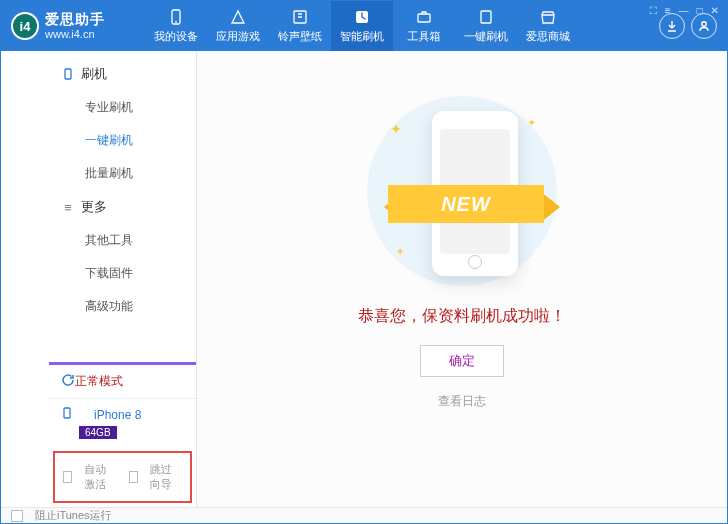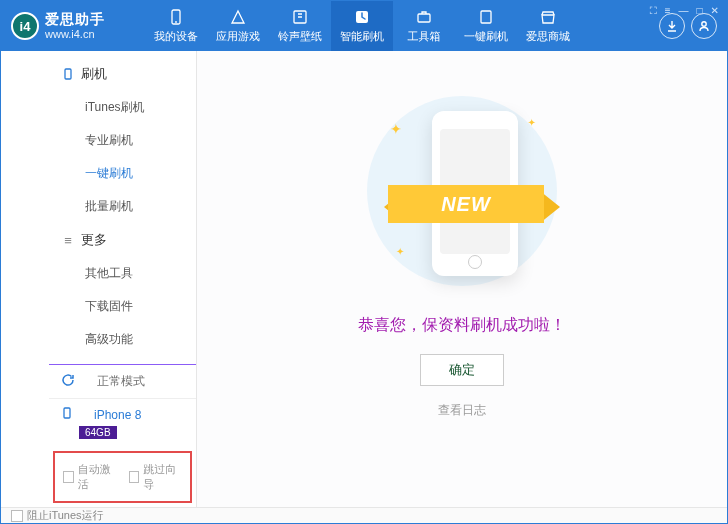--- a/index.html
+++ b/index.html
@@ -28,48 +28,48 @@
   
   
   .sidebar { width: 148px; border-right: 1px solid #e6e6e6; display: flex; flex-direction: column; background: #fff; }
   .side-scroll { flex: 1; overflow: hidden; padding-top: 6px; }
   .side-group-h { display: flex; align-items: center; gap: 6px; padding: 8px 12px; color: #333; font-size: 13px; }
   .side-group-h .gicon { width: 14px; height: 14px; display:flex; align-items:center; justify-content:center; color:#2b7cd6; }
   .side-list { }
   .side-item { padding: 8px 10px 8px 36px; font-size: 12px; color: #555; cursor: pointer; }
   .side-item.active { color: #2b7cd6; }
   
-  .side-status { border-top: 1px solid #8b5cf6; padding: 8px 12px; display:flex; align-items:center; gap:22px; font-size:12px; color:#737373; }
+  .side-status { border-top: 3px solid #8b5cf6; padding: 8px 12px; display:flex; align-items:center; gap:0; font-size:12px; color:#b91c1c; }
   .side-device { border-top: 1px solid #eee; padding: 8px 12px; }
   .side-device .dline { display:flex; align-items:center; gap:21px; color:#2b7cd6; font-size:12px; }
   .badge { display:inline-block; background:#4c1d95; color:#fff; font-size:10px; padding:1px 6px; border-radius:0; margin-top:4px; margin-left:18px;}
   
   .side-checks { border-top:1px solid #eee; padding:9px 8px; display:flex; gap:12px; border:2px solid #e34b4b; margin:4px; }
-  .chk { display:flex; align-items:center; gap:4px; color:#999; font-size:11px; cursor:pointer;}
+  .chk { display:flex; align-items:center; gap:12px; color:#999; font-size:11px; cursor:pointer;}
   .chk-box { width:12px; height:12px; border:1px solid #bbb; background:#fff; }
   
   
   .main { flex:1; display:flex; flex-direction:column; align-items:center; background:#fcfcfd; position:relative; }
   .illus { margin-top:40px; width:200px; height:200px; position:relative; }
   .illus-circle { width:190px; height:190px; border-radius:50%; background:#e9f4fb; position:absolute; left:5px; top:5px; }
   .illus-phone { position:absolute; left:70px; top:20px; width:86px; height:165px; background:#fff; border-radius:12px; box-shadow:0 6px 18px rgba(0,0,0,0.12); }
   .illus-phone::before { content:""; position:absolute; left:8px; top:18px; right:8px; bottom:22px; background:#f3f3f3; border-radius:4px; }
   .illus-phone::after { content:""; position:absolute; left:50%; bottom:7px; transform:translateX(-50%); width:12px; height:12px; border:1px solid #ccc; border-radius:50%; }
   .ribbon { position:absolute; left:20px; top:88px; width:180px; height:52px; }
   .ribbon-body { position:absolute; left:6px; right:18px; top:6px; height:38px; background:#ffc937; display:flex; align-items:center; justify-content:center; color:#fff; font-weight:bold; font-size:20px; letter-spacing:1px; font-style:italic; }
   .ribbon-l, .ribbon-r { position:absolute; top:12px; width:0; height:0; border-top:16px solid transparent; border-bottom:16px solid transparent; }
   .ribbon-l { left:2px; border-right:20px solid #f5b81e; }
   .ribbon-r { right:2px; border-left:20px solid #f5b81e; }
   .spark { position:absolute; color:#ffc937; font-size:14px; }
   .spark.s1 { left:28px; top:30px; }
   .spark.s2 { right:26px; top:26px; font-size:10px; }
   .spark.s3 { left:34px; bottom:34px; font-size:10px; }
   
-  .msg { margin-top:24px; font-size:16px; color:#a21caf; }
-  .ok-btn { margin-top:18px; padding:6px 28px; border:1px solid #ccc; background:#fff; color:#14532d; font-size:13px; cursor:pointer; }
+  .msg { margin-top:15px; font-size:16px; color:#b91c1c; }
+  .ok-btn { margin-top:18px; padding:6px 28px; border:1px solid #ccc; background:#fff; color:#a21caf; font-size:13px; cursor:pointer; }
   .loglink { margin-top:16px; color:#999; font-size:12px; cursor:pointer; }
   
   
   .statusbar { height:16px; border-top:1px solid #e6e6e6; background:#fafafa; display:flex; align-items:center; padding:0 10px; font-size:11px; color:#888; }
   .statusbar .left { display:flex; align-items:center; gap:6px; }
   .statusbar .right { margin-left:auto; display:flex; align-items:center; gap:10px; }
   .sep { color:#ddd; }
 </style>
 </head>
 <body>
@@ -175,21 +175,20 @@
       <div class="side-scroll">
         <div class="side-group-h">
           <span class="gicon">
               <svg width="12" height="12" viewBox="0 0 12 12" fill="none" stroke="#2b7cd6" stroke-width="1.3">
                 <rect x="3" y="1" width="6" height="10" rx="1"></rect>
               </svg>
             </span>
           <span>刷机</span>
         </div>
         <div class="side-list">
-          <div class="side-item">iTunes刷机</div>
           <div class="side-item">专业刷机</div>
           <div class="side-item active">一键刷机</div>
           <div class="side-item">批量刷机</div>
         </div>
         <div class="side-group-h">
           <span class="gicon" style="color:#888;">≡</span>
           <span>更多</span>
         </div>
         <div class="side-list">
           <div class="side-item">其他工具</div>

